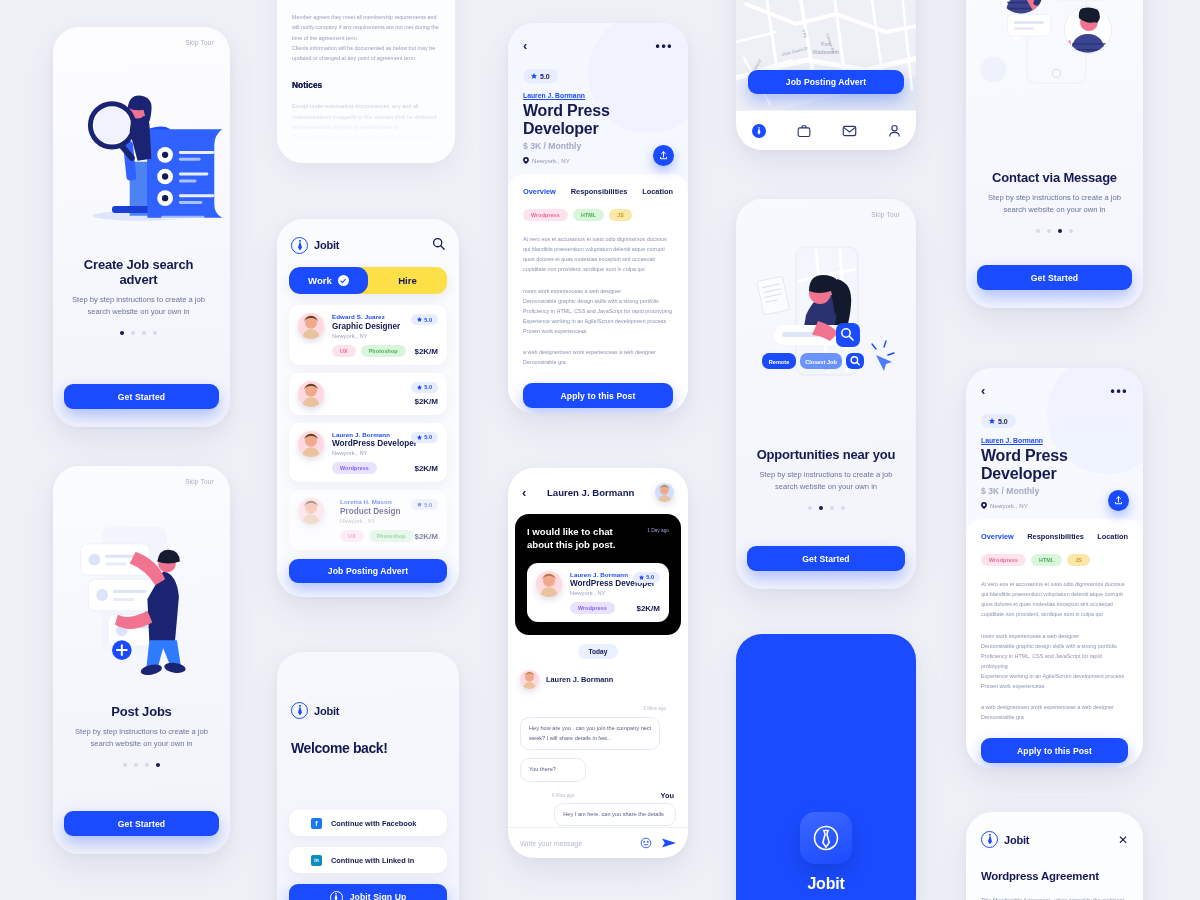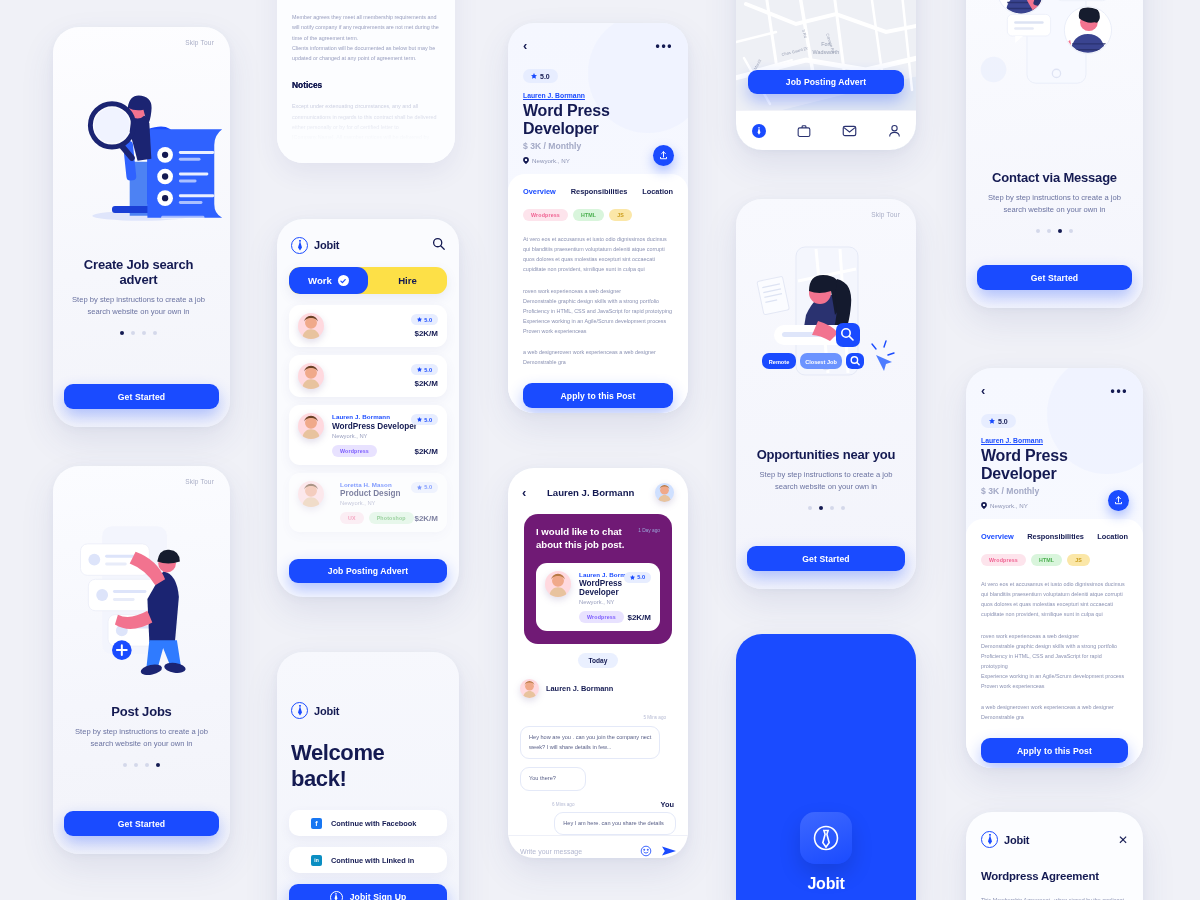--- a/index.html
+++ b/index.html
@@ -139,21 +139,21 @@
   .para { font-size: 5.4px; color: #8b92b3; line-height: 1.85; }
   .foot-note { font-size: 5.4px; color: #b3b8d0; text-align: center; margin-top: 7px; }
 
   
   .chat-head {
     display: flex; align-items: center; justify-content: space-between;
     padding: 15px 14px 12px;
   }
   .chat-title { font-size: 9.6px; font-weight: bold; color: #141a52; }
   .bubble-hero {
-    background: #701a75; border-radius: 14px; margin: 0 16px;
+    background: #000000; border-radius: 14px; margin: 0 7px;
     padding: 12px 12px 13px; position: relative;
   }
   .hero-txt { font-size: 9.6px; font-weight: bold; color: #fff; line-height: 1.35; width: 72%; }
   .hero-time { position: absolute; right: 12px; top: 14px; font-size: 4.8px; color: #9aa3d8; }
   .chat-body { background: #fff; border-radius: 14px 14px 0 0; margin-top: -6px; padding: 11px 12px 0; flex:1;}
   .today {
     background: #eaf0ff; color: #141a52; font-size: 6.6px; font-weight: bold;
     border-radius: 9px; padding: 4px 11px; display: inline-block;
   }
   .msg {
@@ -170,21 +170,21 @@
   
   .mapbg { position: absolute; inset: 0; background: #eef0f5; }
   .tabbar {
     position: absolute; left: 0; right: 0; bottom: 0; height: 40px;
     background: #fff; display: flex; align-items: center;
     justify-content: space-around; border-radius: 0 0 26px 26px;
     border-top: 1px solid #f1f2f8;
   }
 
   
-  .welcome-h { font-size: 22px; font-weight: bold; color: #141a52; line-height: 1.2; letter-spacing: -.4px; }
+  .welcome-h { font-size: 14px; font-weight: bold; color: #141a52; line-height: 1.2; letter-spacing: -.4px; }
   .social {
     background: #fff; border-radius: 10px; height: 26px;
     display: flex; align-items: center; gap: 9px; padding-left: 22px;
     box-shadow: 0 4px 11px rgba(80,90,160,.07);
     font-size: 7.4px; font-weight: bold; color: #141a52;
   }
   .sq { width: 11px; height: 11px; border-radius: 2px; flex: none;
         display:flex;align-items:center;justify-content:center;
         font-size:7px;font-weight:bold;color:#fff; }
 
@@ -345,20 +345,29 @@
       </div>
     </div>
 
     <div id="joblist" style="margin:11px 12px 0;display:flex;flex-direction:column;gap:8px;">
         <div class="jcard">
           <span class="avatar"><svg width="26" height="26" viewBox="0 0 24 24">
               <circle cx="12" cy="9" r="5.5" fill="#f0a98a"></circle>
               <path d="M4 24c0-6 4-9 8-9s8 3 8 9z" fill="#e8c39e"></path>
               <path d="M5.5 9a6.5 6.5 0 0113 0c0-6-13-6-13 0z" fill="#6b4226"></path>
             </svg></span>
+          <div style="flex:1;">
+            <div class="jname">Edward S. Juarez</div>
+            <div class="jrole">Graphic Designer</div>
+            <div class="jloc">Newyork., NY</div>
+            <div class="tags">
+              <span class="tag t-ux">UX</span>
+              <span class="tag t-ps">Photoshop</span>
+            </div>
+          </div>
           <span class="rating">
             <svg width="5" height="5" viewBox="0 0 12 12">
               <path d="M6 0l1.8 3.8 4.2.5-3 2.9.8 4.1L6 9.4 2.2 11.3l.8-4.1-3-2.9 4.2-.5z" fill="#1a4bff"></path>
             </svg>
             <span>5.0</span>
           </span>
           <span class="salary">$2K/M</span>
         </div>
         <div class="jcard">
           <span class="avatar"><svg width="26" height="26" viewBox="0 0 24 24">

